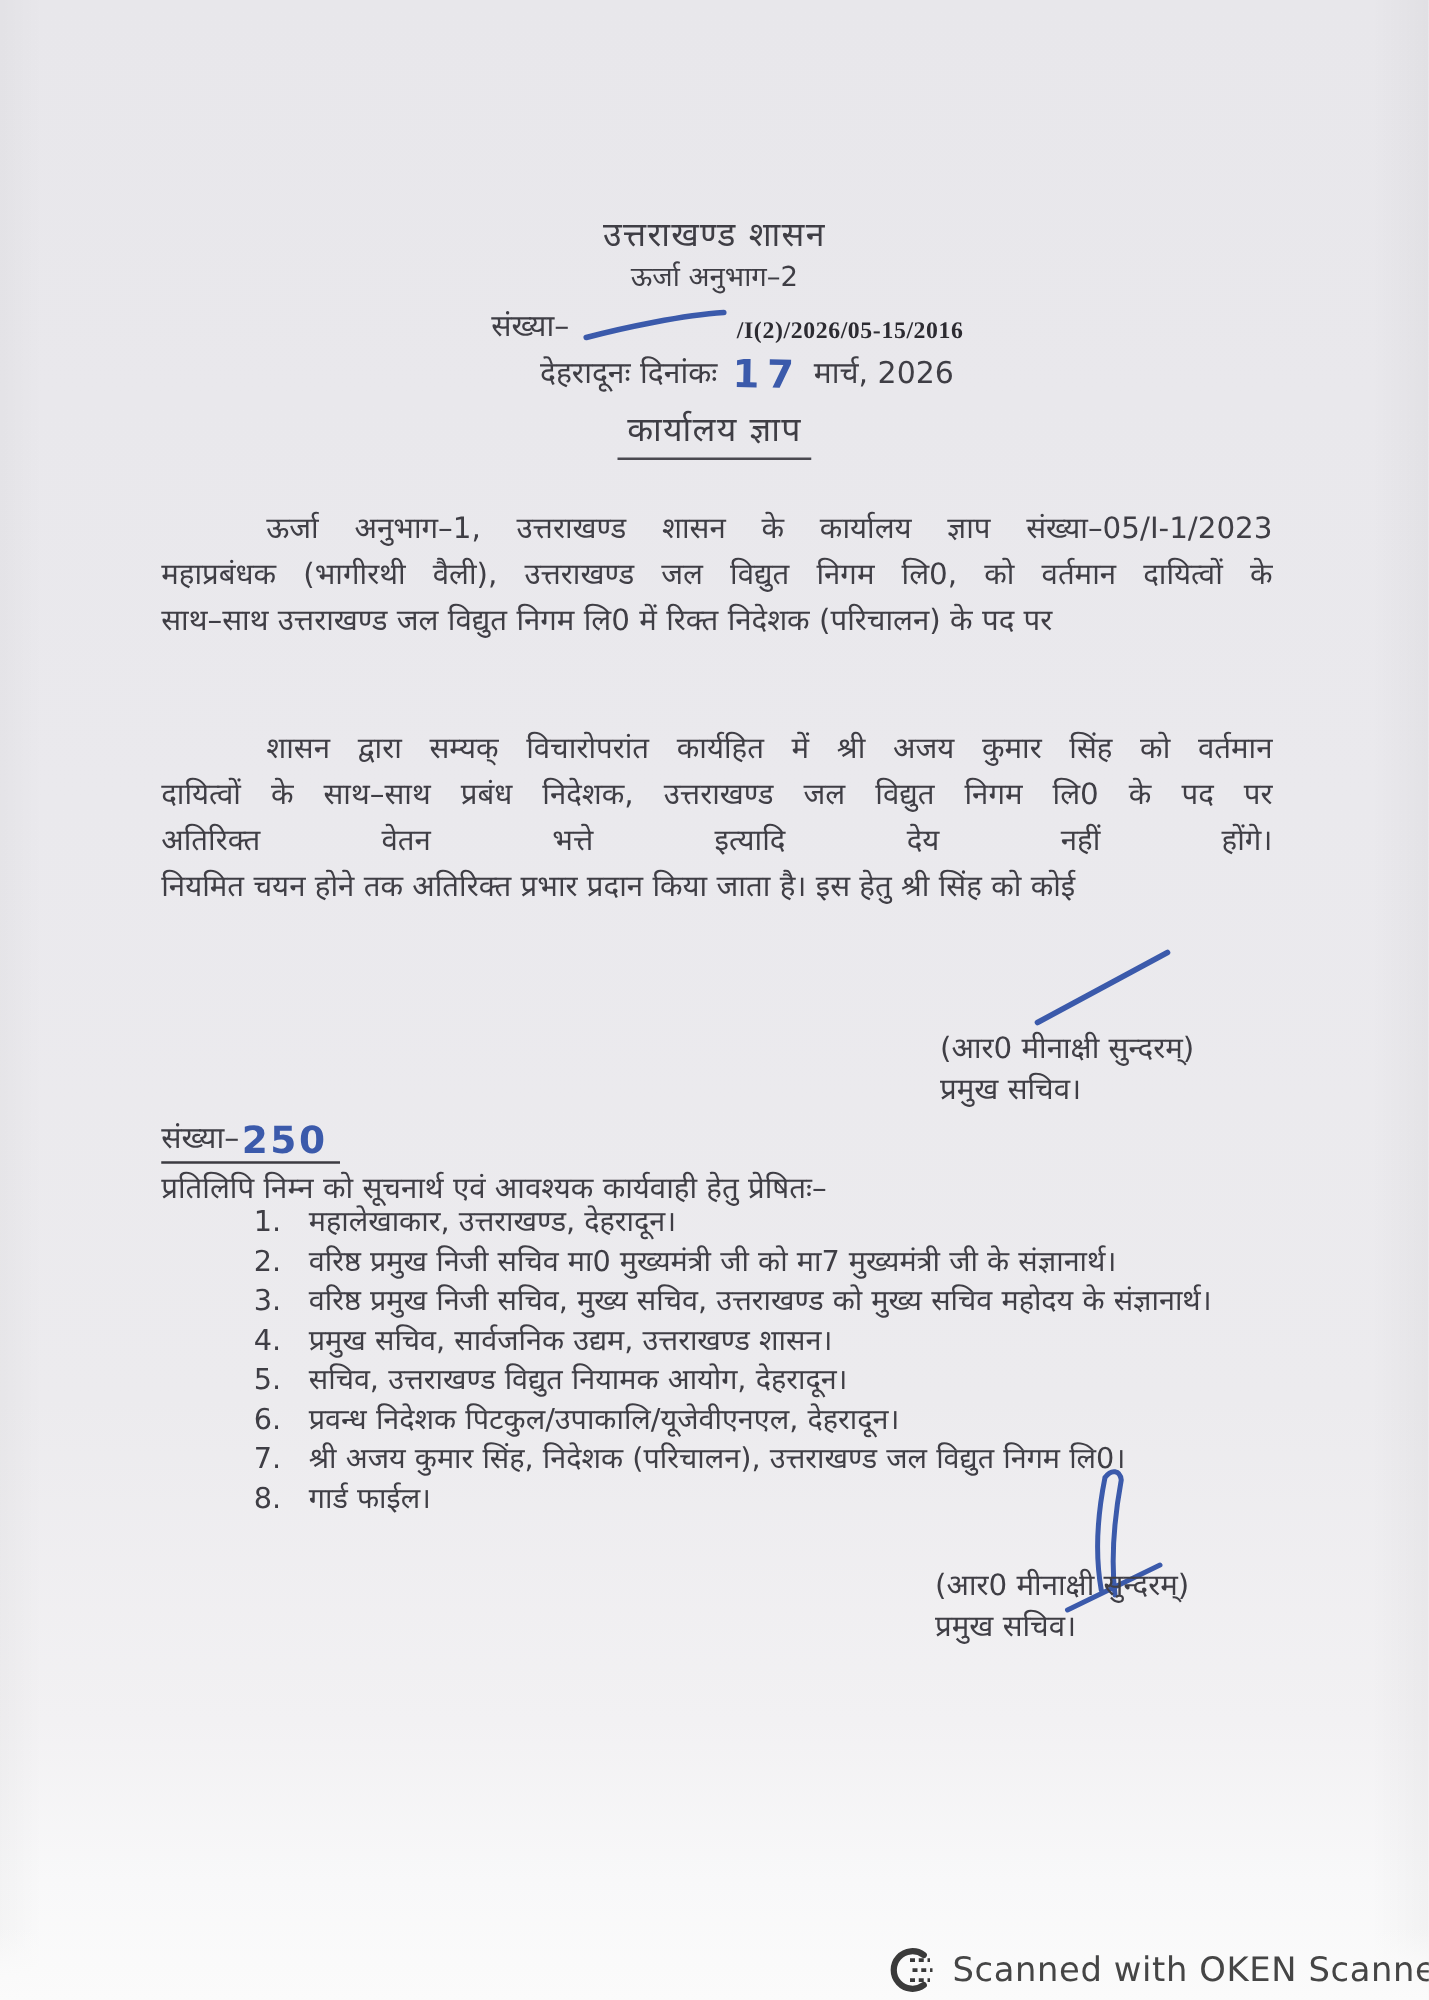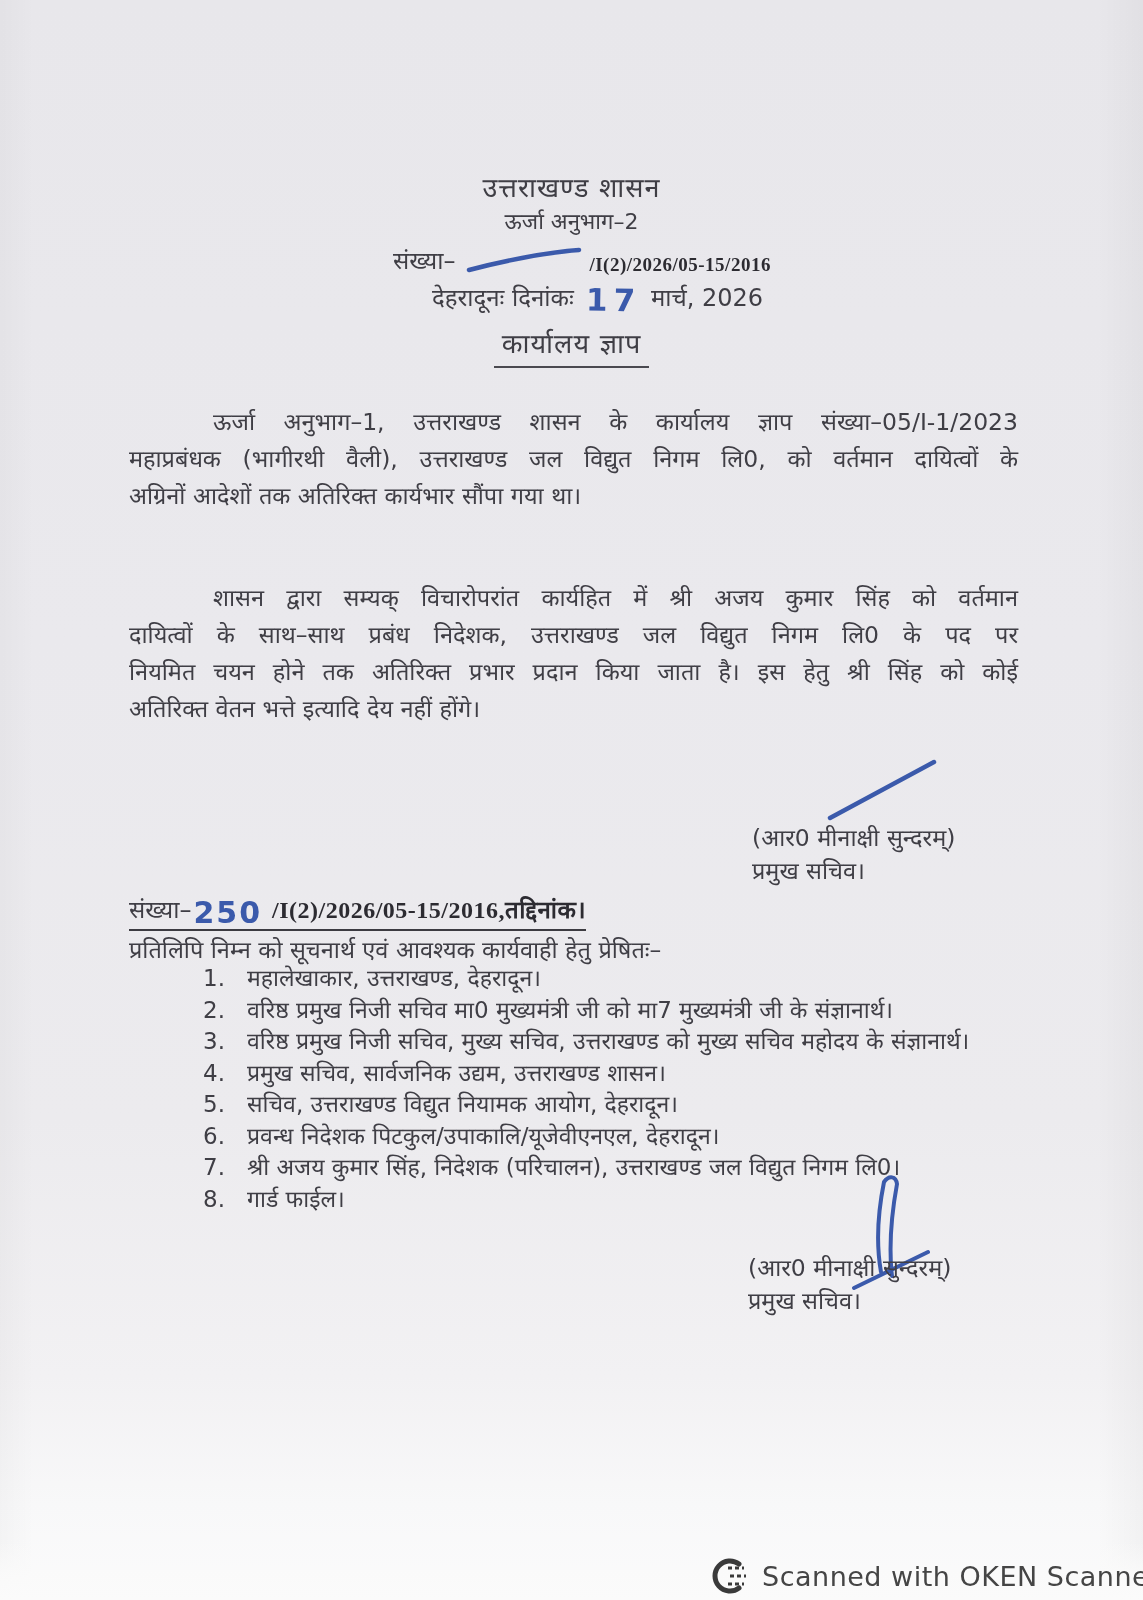--- a/index.html
+++ b/index.html
@@ -93,45 +93,44 @@
     <span class="dev">मार्च, 2026</span>
   </div>
 
   <div class="abs center subject">
     <span class="subject-inner">कार्यालय ज्ञाप</span>
   </div>
 
   <div class="abs para para1">
       <div class="jline">ऊर्जा अनुभाग–1, उत्तराखण्ड शासन के कार्यालय ज्ञाप संख्या–05/I-1/2023</div>
       <div class="jline">महाप्रबंधक (भागीरथी वैली), उत्तराखण्ड जल विद्युत निगम लि0, को वर्तमान दायित्वों के</div>
-      <div class="jline">अग्रिनों आदेशों तक अतिरिक्त कार्यभार सौंपा गया था।</div>
+      <div class="jline">साथ–साथ उत्तराखण्ड जल विद्युत निगम लि0 में रिक्त निदेशक (परिचालन) के पद पर</div>
     </div>
 
   <div class="abs para para2">
       <div class="jline">शासन द्वारा सम्यक् विचारोपरांत कार्यहित में श्री अजय कुमार सिंह को वर्तमान</div>
       <div class="jline">दायित्वों के साथ–साथ प्रबंध निदेशक, उत्तराखण्ड जल विद्युत निगम लि0 के पद पर</div>
+      <div class="jline">अतिरिक्त वेतन भत्ते इत्यादि देय नहीं होंगे।</div>
       <div class="jline">नियमित चयन होने तक अतिरिक्त प्रभार प्रदान किया जाता है। इस हेतु श्री सिंह को कोई</div>
-      <div class="jline">अतिरिक्त वेतन भत्ते इत्यादि देय नहीं होंगे।</div>
     </div>
 
   <div class="abs sig1-stroke">
     <svg width="120" height="68" viewBox="0 0 120 68">
       <path d="M8 62 L 112 6" stroke="#3b5aab" stroke-width="4.5" fill="none" stroke-linecap="round"></path>
     </svg>
   </div>
   <div class="abs sig-block sig-top">
     <div class="sig-name">(आर0 मीनाक्षी सुन्दरम्)</div>
     <div class="sig-desig">प्रमुख सचिव।</div>
   </div>
 
   <div class="abs copy-ref">
     <span class="copy-ref-inner">
       <span class="dev">संख्या–</span>
       <span class="hand copy-hand">250</span>
-      <span class="num-serif" style="font-size:24px;">/I(2)/2026/05-15/2016,तद्दिनांक।</span>
     </span>
   </div>
 
   <div class="abs copy-intro dev">प्रतिलिपि निम्न को सूचनार्थ एवं आवश्यक कार्यवाही हेतु प्रेषितः–</div>
 
   <div class="abs recipients">
       <div class="recipient-row">
       <span class="rnum">1.</span>
       <span class="rtext">महालेखाकार, उत्तराखण्ड, देहरादून।</span>
     </div>

